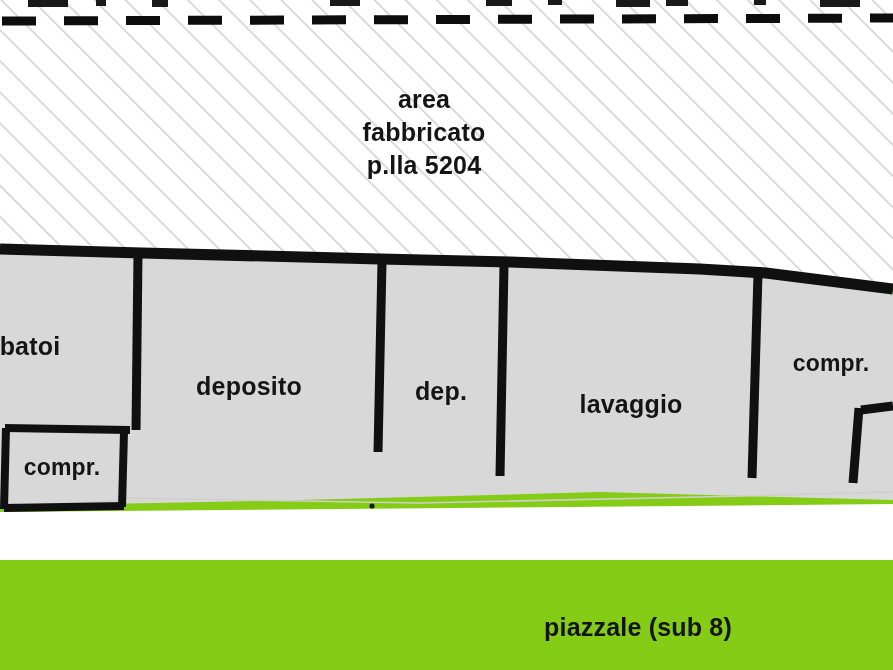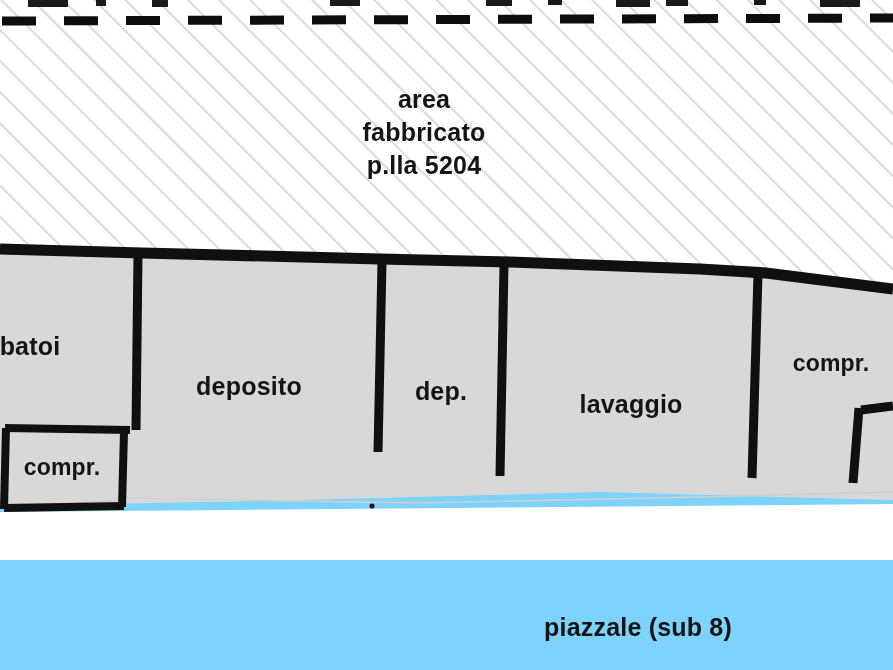--- a/index.html
+++ b/index.html
@@ -5,21 +5,21 @@
 <style>
   html, body {
     margin: 0;
     padding: 0;
     background: #ffffff;
   }
   #plan-root {
     position: relative;
     width: 893px;
     height: 670px;
-    background: #7dd3fc;
+    background: #84cc16;
     overflow: hidden;
     font-family: "Liberation Sans", sans-serif;
   }
   #plan-svg {
     position: absolute;
     left: 0;
     top: 0;
     width: 893px;
     height: 670px;
     display: block;

